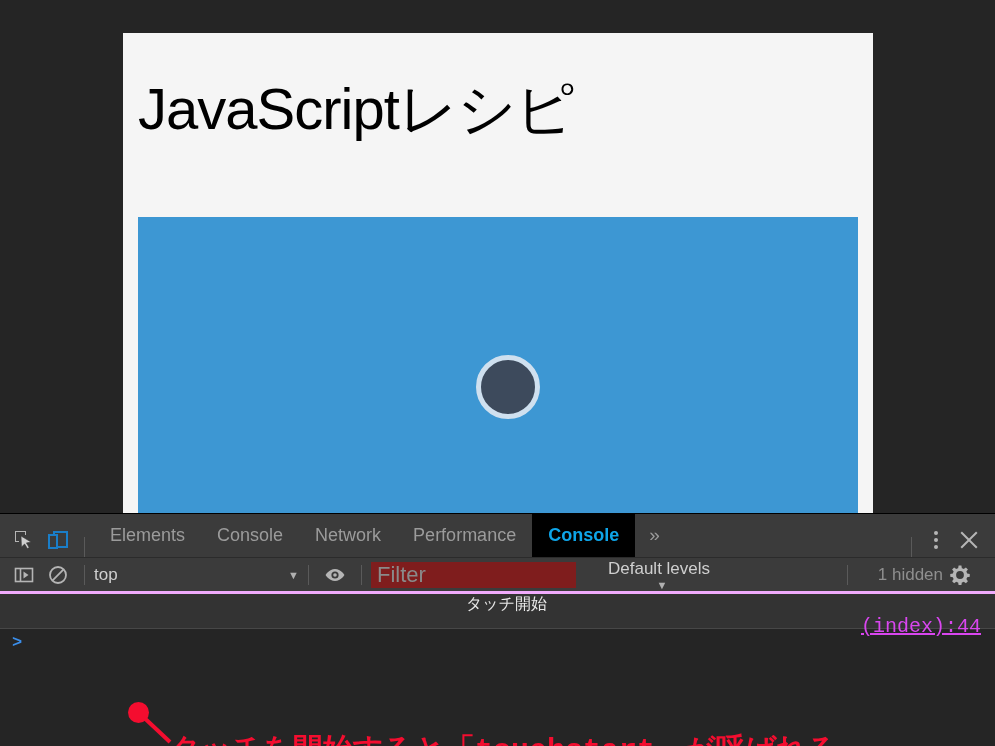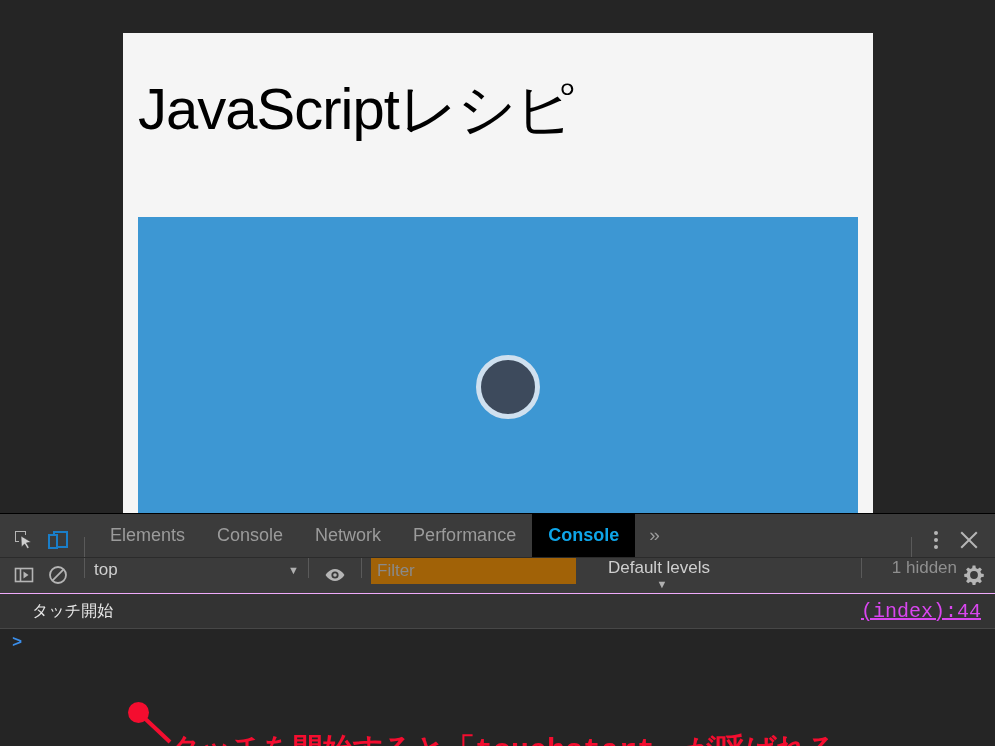--- a/index.html
+++ b/index.html
@@ -153,46 +153,47 @@
     left: 7px; top: 16px;
     width: 22px; height: 2px;
     background: #b5b5b5;
   }
   .close-x:before { transform: rotate(45deg); }
   .close-x:after  { transform: rotate(-45deg); }
 
   
   .dt-consolebar {
     display: flex;
+    align-items: center;
     height: 36px;
     background: #3b3b3b;
-    border-bottom: 1px solid #f0abfc;
-    padding-right: 4px;
+    border-bottom: 3px solid #f0abfc;
+    padding-right: 18px;
   }
 
   .ctx-select {
     display: flex;
     align-items: center;
     min-width: 205px;
     height: 24px;
     color: #cfcfcf;
     font-size: 17px;
     cursor: pointer;
   }
   .ctx-select .lbl { flex: 1 1 auto; }
   .caret { font-size: 11px; color: #b0b0b0; margin-left: 6px; }
 
   .filter-input {
     width: 205px;
     height: 26px;
-    background: #a16207;
+    background: #7f1d1d;
     border: none;
     outline: none;
     color: #d8d8d8;
-    font-size: 17px;
+    font-size: 22px;
     font-family: "Liberation Sans", sans-serif;
     padding: 0 6px;
   }
   .filter-input::placeholder { color: #8a8a8a; }
 
   .levels {
     display: flex;
     align-items: center;
     color: #cfcfcf;
     font-size: 17px;
@@ -218,20 +219,21 @@
 
   .log-row {
     position: relative;
     display: flex;
     align-items: center;
     height: 35px;
     padding-left: 32px;
     padding-right: 14px;
     background: #333333;
     border-bottom: 1px solid #474747;
+    flex-direction: column;
   }
 
   .log-text {
     color: #e8e8e8;
     font-size: 16px;
     white-space: nowrap;
   }
 
   .log-src {
     margin-left: auto;

